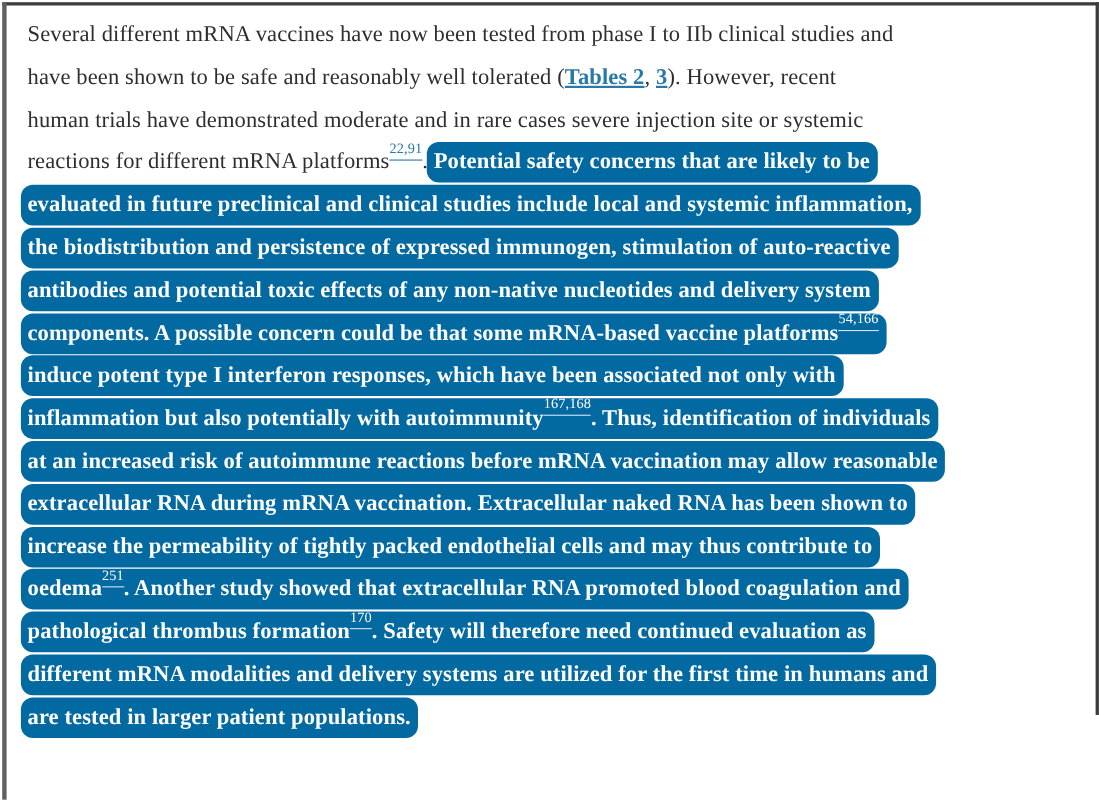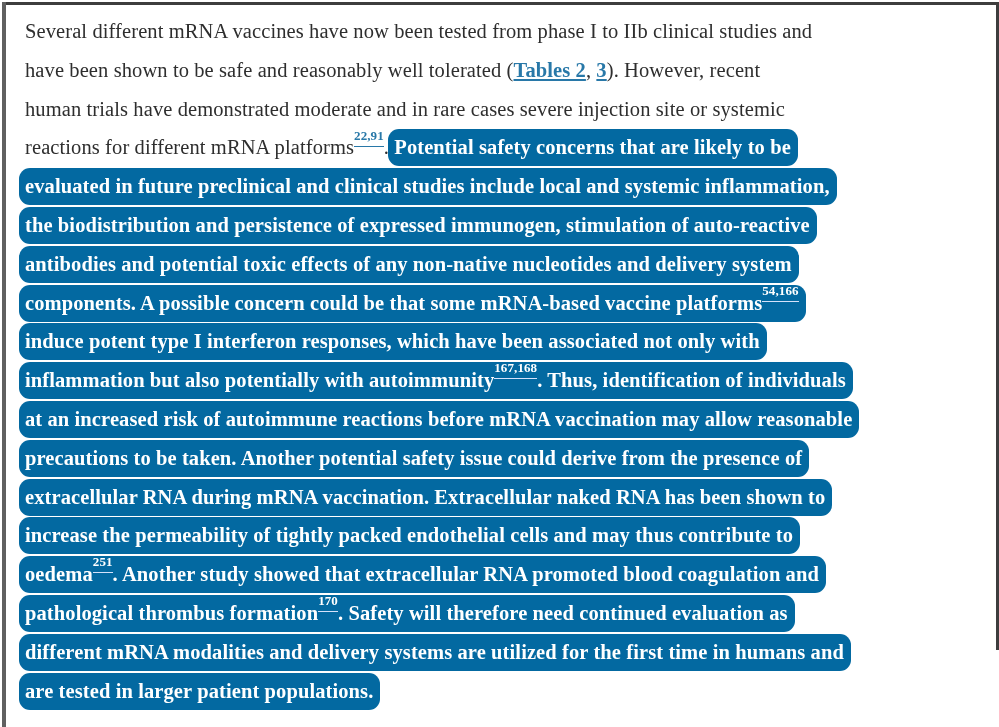--- a/index.html
+++ b/index.html
@@ -16,21 +16,21 @@
     font-size:20.5px;color:#2e2e2e;letter-spacing:0.1px;
   }
   .hl{
     background:#0369a1;color:#ffffff;font-weight:700;
     padding:7px 7px 8px 6px;margin-left:-6px;border-radius:11px;
   }
   .tlink{color:#2878a8;text-decoration:underline;cursor:pointer;font-weight:bold;}
   sup.ref{
     font-size:13px;position:relative;top:-7px;line-height:0;
     border-bottom:1.6px solid currentColor;padding-bottom:3px;
-    color:#2878a8;cursor:pointer;font-weight:bold;
+    color:#2878a8;cursor:pointer;font-weight:normal;
   }
   .hl sup.ref{color:#ffffff;border-bottom-color:#d5e2fb;}
 </style>
 </head>
 <body>
 
 <div class="frame-top"></div>
 <div class="frame-left"></div>
 <div class="frame-right"></div>
 
@@ -39,20 +39,19 @@
     <div class="line"><span>have been shown to be safe and reasonably well tolerated (</span><a class="tlink">Tables 2</a><span>, </span><a class="tlink">3</a><span>). However, recent</span></div>
     <div class="line"><span>human trials have demonstrated moderate and in rare cases severe injection site or systemic</span></div>
     <div class="line"><span>reactions for different mRNA platforms</span><sup class="ref">22,91</sup><span>. </span><span class="hl"><span>Potential safety concerns that are likely to be</span></span></div>
     <div class="line"><span class="hl"><span>evaluated in future preclinical and clinical studies include local and systemic inflammation,</span></span></div>
     <div class="line"><span class="hl"><span>the biodistribution and persistence of expressed immunogen, stimulation of auto-reactive</span></span></div>
     <div class="line"><span class="hl"><span>antibodies and potential toxic effects of any non-native nucleotides and delivery system</span></span></div>
     <div class="line"><span class="hl"><span>components. A possible concern could be that some mRNA-based vaccine platforms</span><sup class="ref">54,166</sup></span></div>
     <div class="line"><span class="hl"><span>induce potent type I interferon responses, which have been associated not only with</span></span></div>
     <div class="line"><span class="hl"><span>inflammation but also potentially with autoimmunity</span><sup class="ref">167,168</sup><span>. Thus, identification of individuals</span></span></div>
     <div class="line"><span class="hl"><span>at an increased risk of autoimmune reactions before mRNA vaccination may allow reasonable</span></span></div>
-    <div class="line"><span class="hl"><span>precautions to be taken. Another potential safety issue could derive from the presence of</span></span></div>
     <div class="line"><span class="hl"><span>extracellular RNA during mRNA vaccination. Extracellular naked RNA has been shown to</span></span></div>
     <div class="line"><span class="hl"><span>increase the permeability of tightly packed endothelial cells and may thus contribute to</span></span></div>
     <div class="line"><span class="hl"><span>oedema</span><sup class="ref">251</sup><span>. Another study showed that extracellular RNA promoted blood coagulation and</span></span></div>
     <div class="line"><span class="hl"><span>pathological thrombus formation</span><sup class="ref">170</sup><span>. Safety will therefore need continued evaluation as</span></span></div>
     <div class="line"><span class="hl"><span>different mRNA modalities and delivery systems are utilized for the first time in humans and</span></span></div>
     <div class="line"><span class="hl"><span>are tested in larger patient populations.</span></span></div>
   </div>
 
 </body></html>

